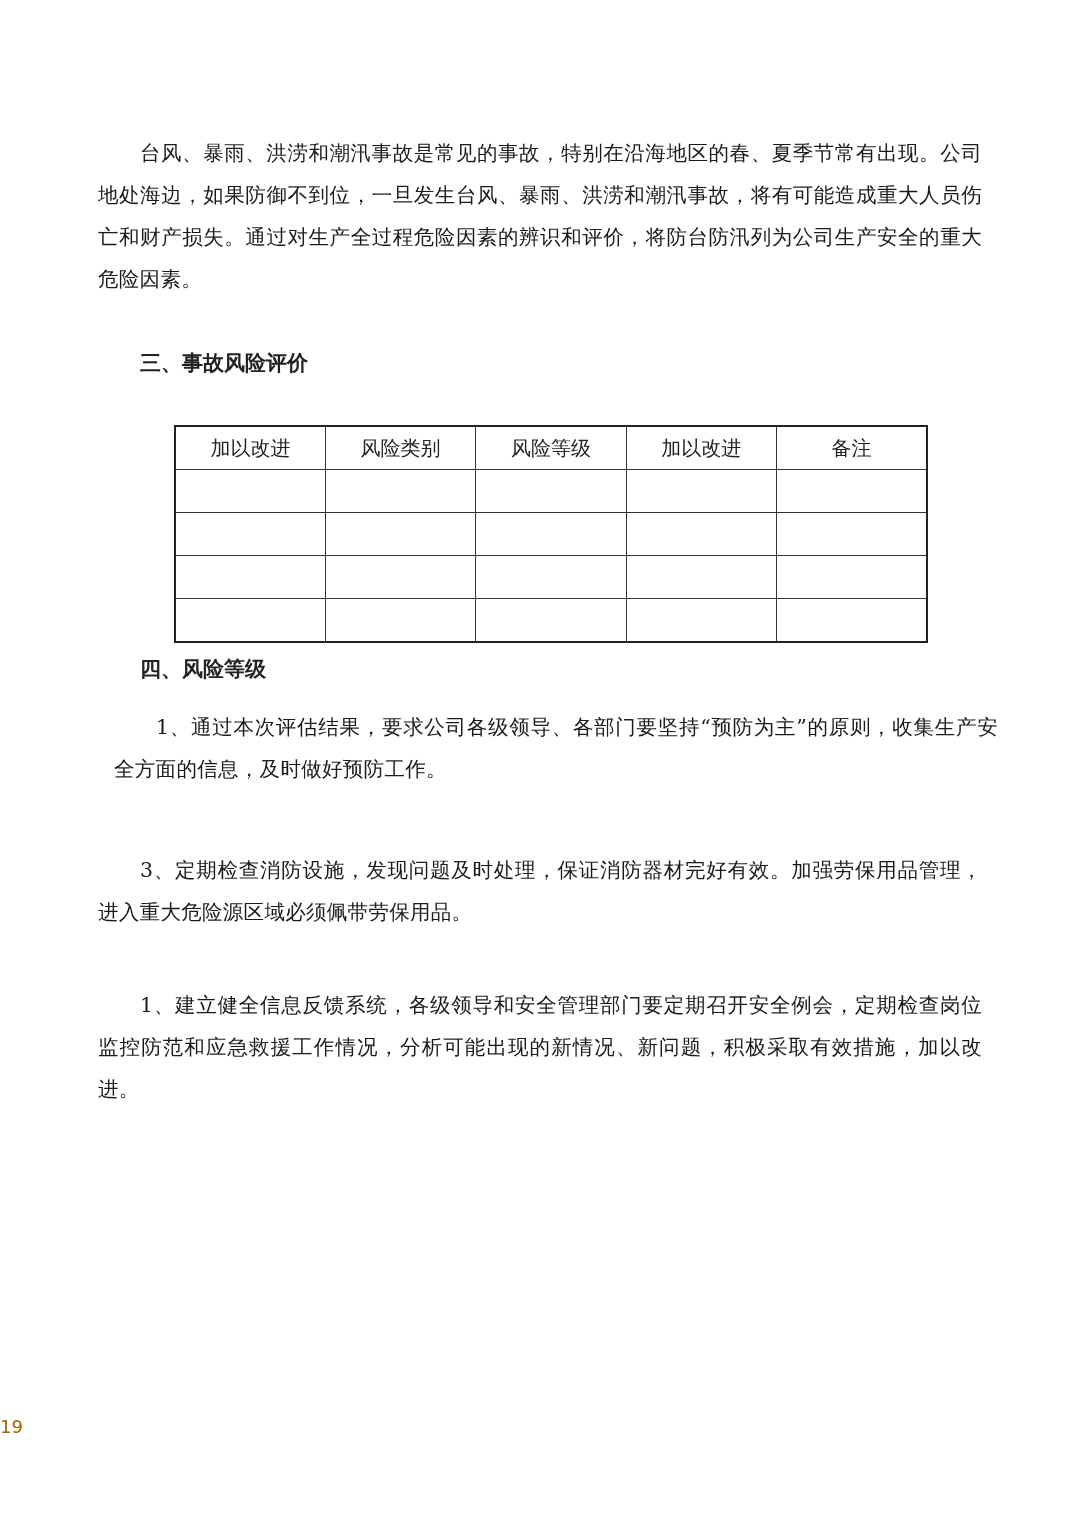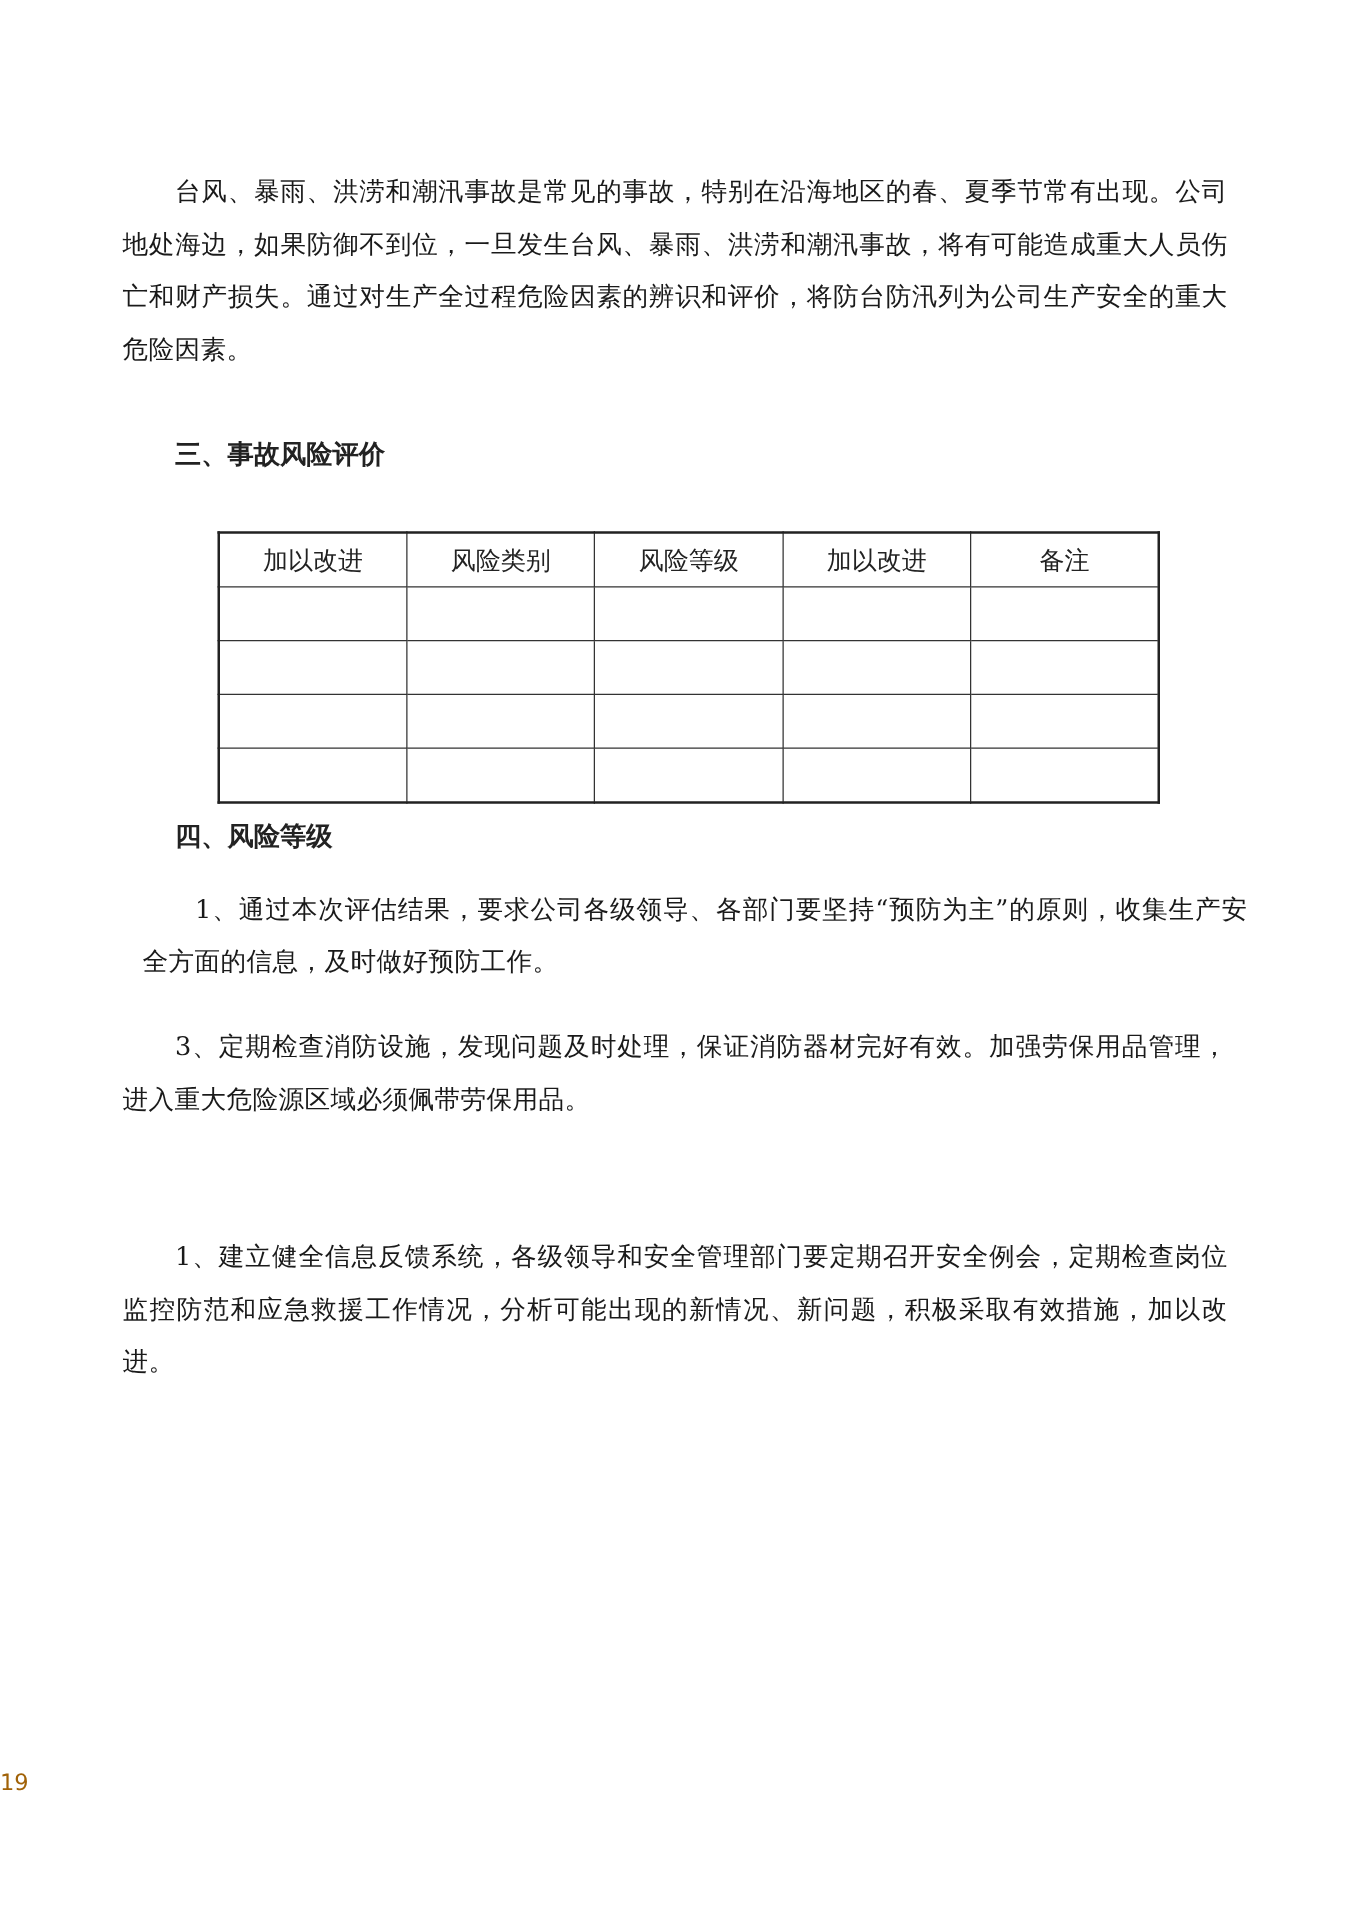--- a/index.html
+++ b/index.html
@@ -88,17 +88,17 @@
         <td></td>
         <td></td>
         <td></td>
       </tr>
     </tbody>
   </table>
 
   <div class="heading" style="top:654px;">四、风险等级</div>
 
   <p class="para" style="top:690px; margin:16px;">1、通过本次评估结果，要求公司各级领导、各部门要坚持“预防为主”的原则，收集生产安全方面的信息，及时做好预防工作。</p>
-  <p class="para" style="top:816px; margin:0;">3、定期检查消防设施，发现问题及时处理，保证消防器材完好有效。加强劳保用品管理，进入重大危险源区域必须佩带劳保用品。</p>
+  <p class="para" style="top:849px; margin:0;">3、定期检查消防设施，发现问题及时处理，保证消防器材完好有效。加强劳保用品管理，进入重大危险源区域必须佩带劳保用品。</p>
   <p class="para" style="top:984px; margin:0;">1、建立健全信息反馈系统，各级领导和安全管理部门要定期召开安全例会，定期检查岗位监控防范和应急救援工作情况，分析可能出现的新情况、新问题，积极采取有效措施，加以改进。</p>
 
   <div class="page-number">19</div>
 </div>
 
 </body></html>

